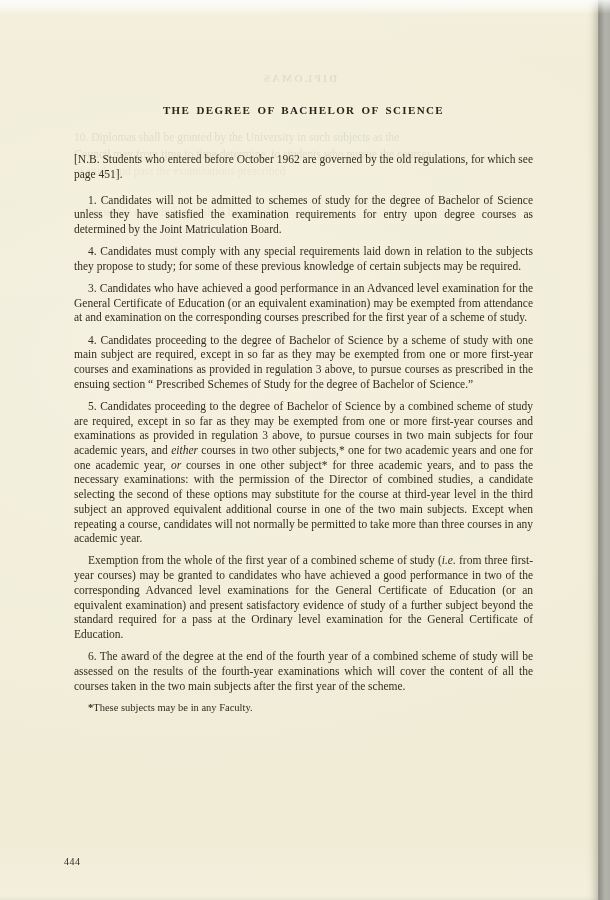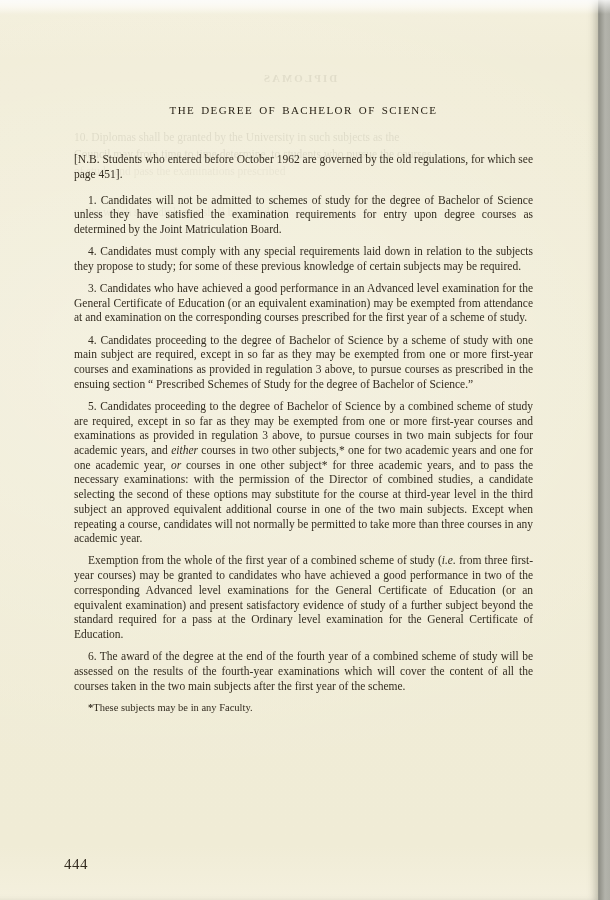--- a/index.html
+++ b/index.html
@@ -67,21 +67,21 @@
     font-size: 17px;
     font-weight: normal;
     letter-spacing: 3px;
     text-align: center;
     color: #282216;
     margin-bottom: 16px;
     line-height: 1.1;
   }
   .heading {
     font-size: 11px;
-    font-weight: normal;
+    font-weight: bold;
     letter-spacing: 1.4px;
     word-spacing: 2px;
     text-align: center;
     color: #2a2418;
     margin-bottom: 12px;
     line-height: 1.1;
   }
   .para {
     text-align: justify;
     text-indent: 14px;
@@ -91,21 +91,21 @@
   .footnote {
     font-size: 10.5px;
     text-indent: 14px;
     text-align: left;
     margin-top: 7px;
   }
   .footnote b { font-weight: bold; }
   .pagenum {
     position: absolute;
     left: 64px; top: 856px;
-    font-size: 15px;
+    font-size: 10px;
     color: #332c20;
     letter-spacing: 0.5px;
   }
 </style>
 </head>
 <body>
 
 <div class="sheet">
   <div class="paper">
 

